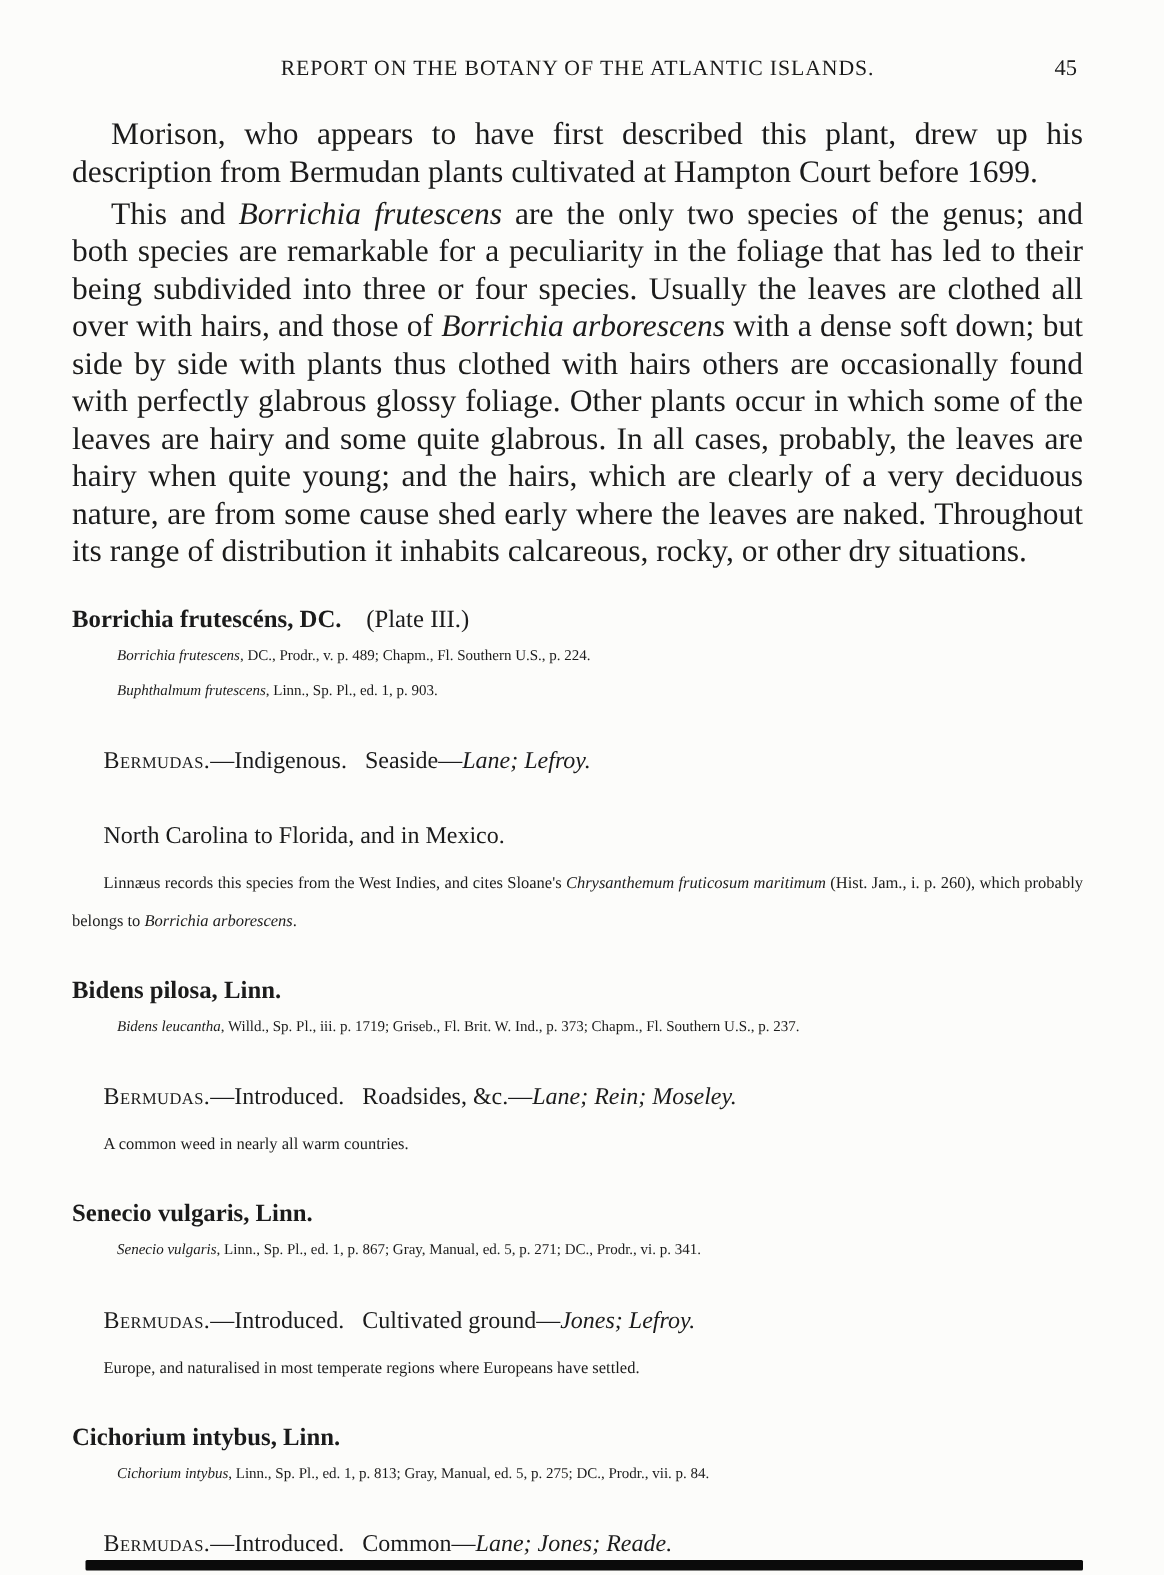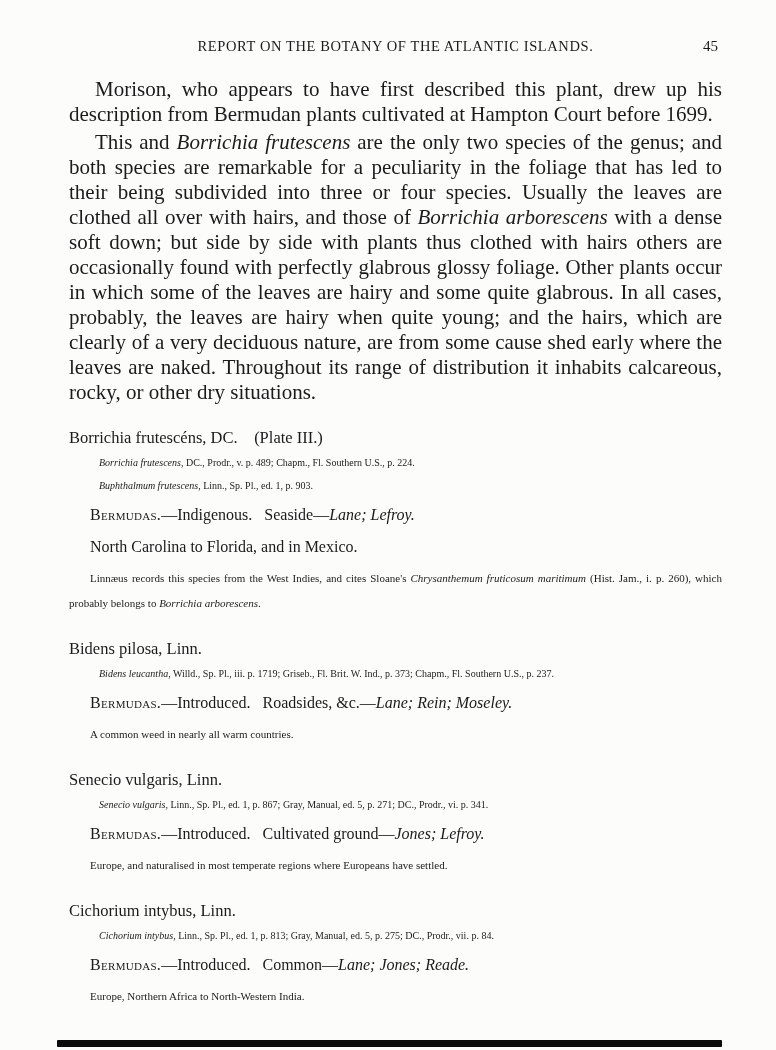--- a/index.html
+++ b/index.html
@@ -4,21 +4,21 @@
 <style>
   * { margin: 0; padding: 0; box-sizing: border-box; }
   html, body { width: 776px; background: #e9e7e2; }
   .page {
     position: relative;
     width: 776px;
     height: 1050px;
     background: #fcfcfa;
     color: #1b1b1b;
     font-family: "Liberation Serif", "DejaVu Serif", serif;
-    padding: 38px 54px 0 69px;
+    padding: 38px 54px 0 48px;
     overflow: hidden;
   }
   .running-head {
     position: relative;
     text-align: center;
     font-size: 14.5px;
     letter-spacing: 0.6px;
     margin-bottom: 22px;
   }
   .page-num {
@@ -45,33 +45,33 @@
     font-size: 10px;
     line-height: 19px;
     text-align: justify;
     padding-left: 60px;
     text-indent: -30px;
     margin-top: 4px;
   }
   .status-line, .range-line {
     font-size: 16px;
     line-height: 25px;
-    margin-top: 7px;
+    margin-top: 25px;
     text-indent: 21px;
     white-space: pre-wrap;
   }
   .note-para {
     font-size: 11px;
     line-height: 25px;
     margin-top: 7px;
     text-align: justify;
     text-indent: 21px;
   }
   .it { font-style: italic; }
-  .bd { font-weight: normal; }
+  .bd { font-weight: bold; }
   .sc { font-variant: small-caps; letter-spacing: 0.3px; }
   .scan-bar {
     position: absolute;
     left: 57px;
     right: 54px;
     bottom: 3px;
     height: 7px;
     background: #0b0b0b;
     border-radius: 1px;
   }

